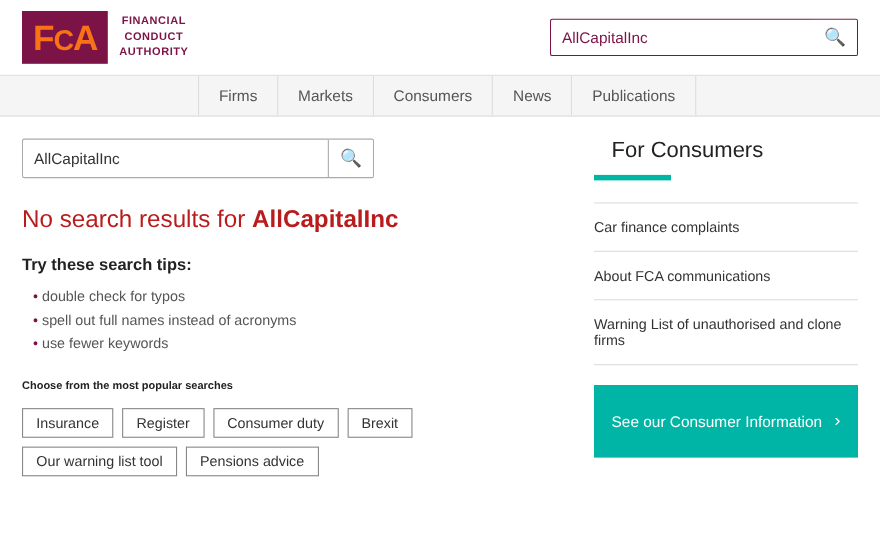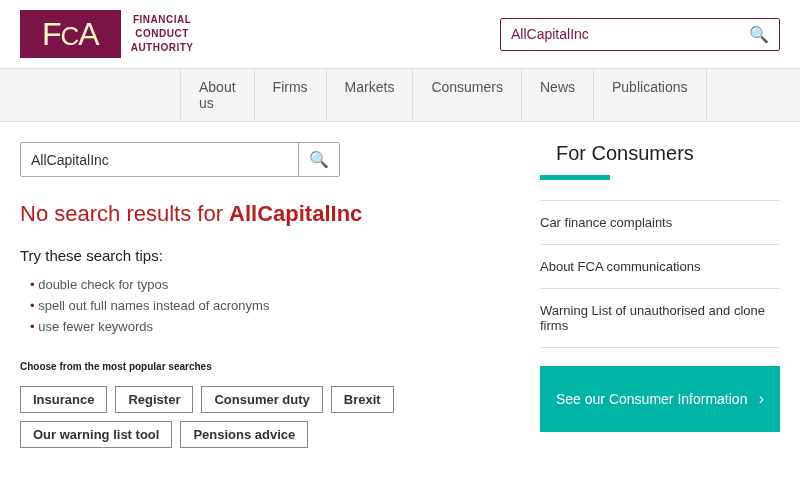--- a/index.html
+++ b/index.html
@@ -13,24 +13,24 @@
       padding: 10px 20px;
       border-bottom: 1px solid #ddd;
     }
     .logo-area {
       display: flex;
       align-items: center;
       gap: 10px;
     }
     .logo-box {
       background: #7b1346;
-      color: #fef9c3;
+      color: #f97316;
       font-size: 28px;
-      font-weight: normal;
-      padding: 8px 22px;
+      font-weight: bold;
+      padding: 8px 10px;
       letter-spacing: -1px;
       line-height: 1;
     }
     .logo-box span.fca-f { font-size: 32px; }
     .logo-box span.fca-c { font-size: 26px; }
     .logo-box span.fca-a { font-size: 32px; }
     .logo-text {
       font-size: 10px;
       color: #7b1346;
       font-weight: bold;
@@ -126,21 +126,21 @@
       font-weight: normal;
       margin-bottom: 20px;
       color: #b91c1c;
     }
     .no-results-heading strong {
       font-weight: bold;
     }
 
     .search-tips-title {
       font-size: 15px;
-      font-weight: normal;
+      font-weight: bold;
       margin-bottom: 10px;
       color: #222;
     }
     .search-tips-list {
       list-style: none;
       margin-bottom: 24px;
       padding-left: 10px;
     }
     .search-tips-list li {
       padding: 3px 0;
@@ -155,21 +155,20 @@
     .popular-searches-title {
       font-size: 10px;
       font-weight: bold;
       margin-bottom: 14px;
       color: #222;
     }
     .popular-tags {
       display: flex;
       flex-wrap: wrap;
       gap: 8px;
-      font-weight: bold;
     }
     .popular-tag {
       border: 1px solid #888;
       padding: 5px 12px;
       font-size: 13px;
       color: #333;
       cursor: pointer;
       text-decoration: none;
       background: #fff;
     }
@@ -233,21 +232,20 @@
       <div>AUTHORITY</div>
     </div>
   </div>
   <div class="header-search">
     <input type="text" value="AllCapitalInc" style="">
     <button>🔍</button>
   </div>
 </div>
 
 <nav class="nav-bar">
-  <a href="#">About us</a>
   <a href="#">Firms</a>
   <a href="#">Markets</a>
   <a href="#">Consumers</a>
   <a href="#">News</a>
   <a href="#">Publications</a>
 </nav>
 
 <div class="content-area">
 
   <div class="left-column">

